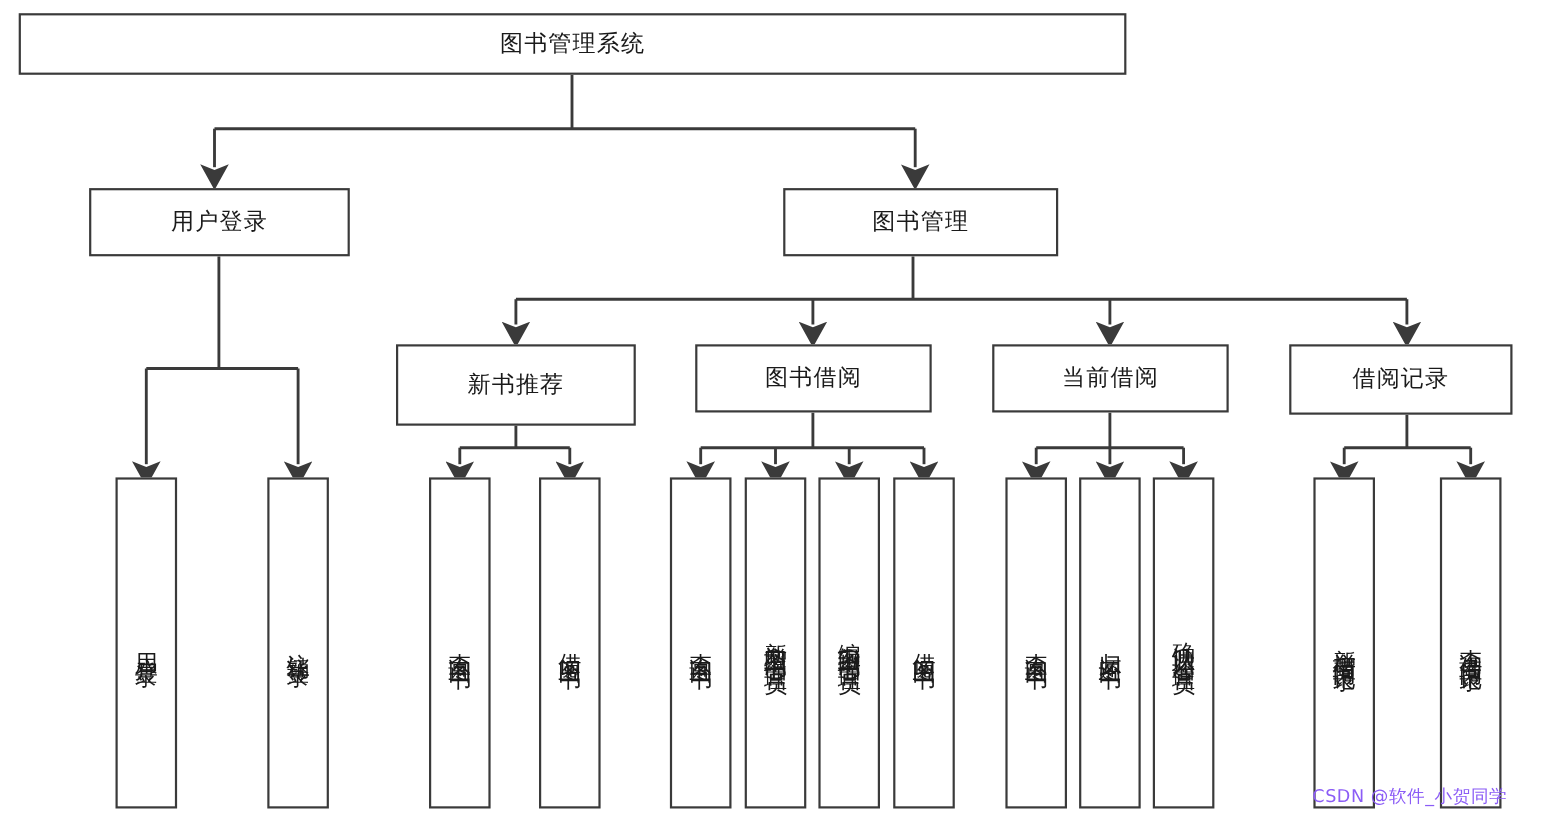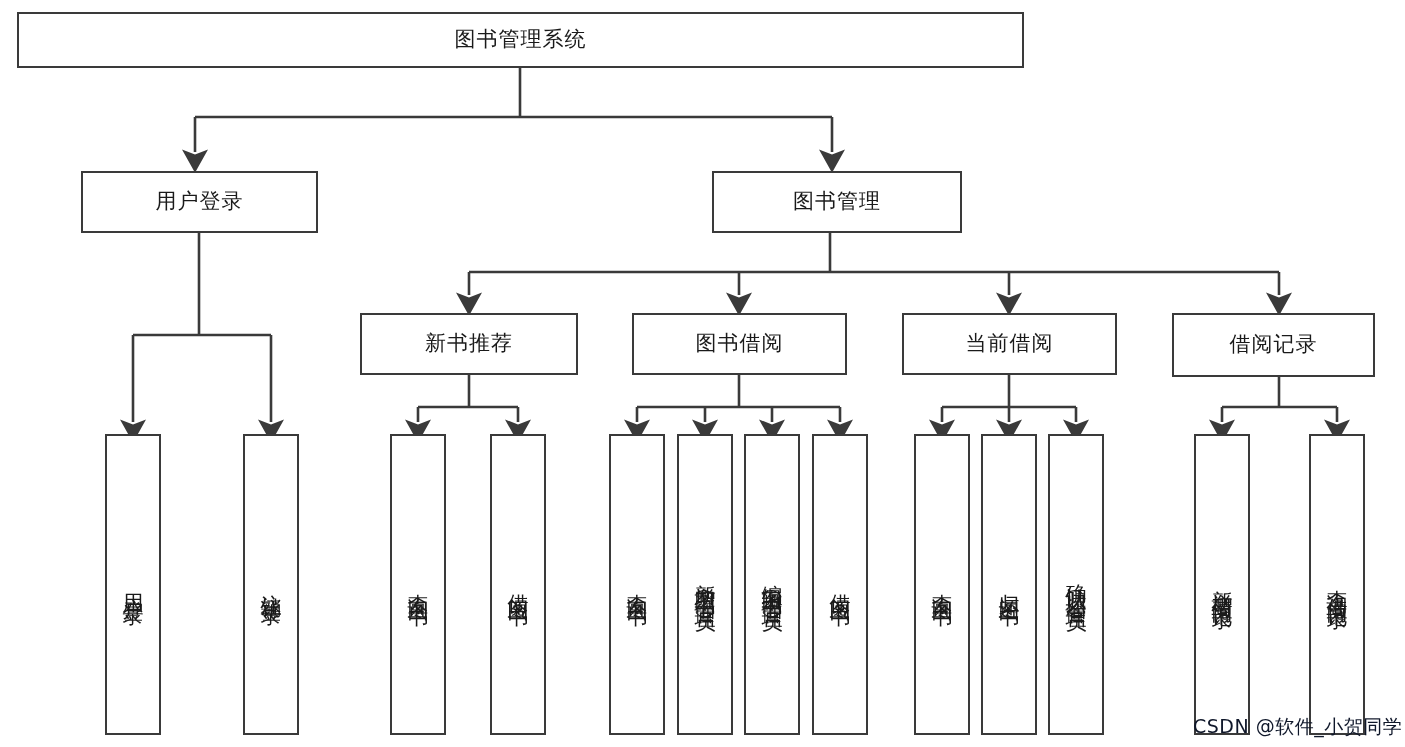--- a/index.html
+++ b/index.html
@@ -48,22 +48,22 @@
   #links {
     position: absolute;
     left: 0;
     top: 0;
     width: 1405px;
     height: 747px;
     pointer-events: none;
   }
   .watermark {
     position: absolute;
-    font-size: 19px;
-    color: #0f172a;
+    font-size: 16px;
+    color: #8b5cf6;
     letter-spacing: 0.5px;
     white-space: nowrap;
   }
 </style>
 </head>
 <body>
 
 <div id="canvas">
 
   <svg id="links" viewBox="0 0 1405 747">
@@ -121,21 +121,21 @@
   </div>
 
   <div class="node node-h" style="left:81px; top:171px; width:237px; height:62px;">
     <span>用户登录</span>
   </div>
 
   <div class="node node-h" style="left:712px; top:171px; width:250px; height:62px;">
     <span>图书管理</span>
   </div>
 
-  <div class="node node-h" style="left:360px; top:313px; width:218px; height:62px;">
+  <div class="node node-h" style="left:360px; top:313px; width:218px; height:74px;">
     <span>新书推荐</span>
   </div>
 
   <div class="node node-h" style="left:902px; top:313px; width:215px; height:62px;">
     <span>当前借阅</span>
   </div>
 
   <div class="node node-h" style="left:632px; top:313px; width:215px; height:62px;">
     <span>图书借阅</span>
   </div>

